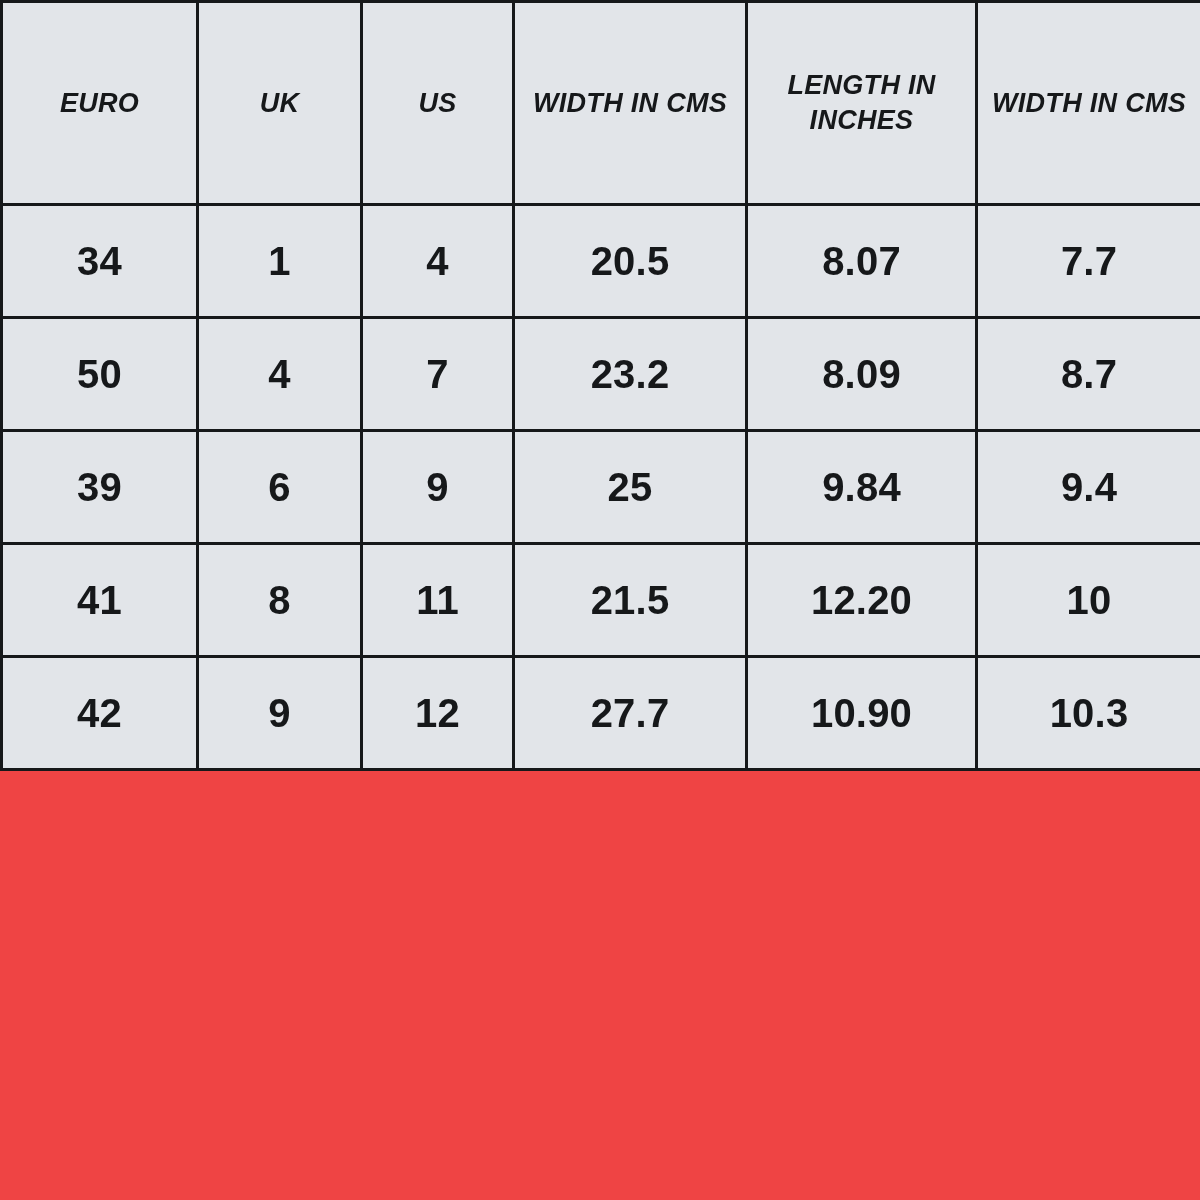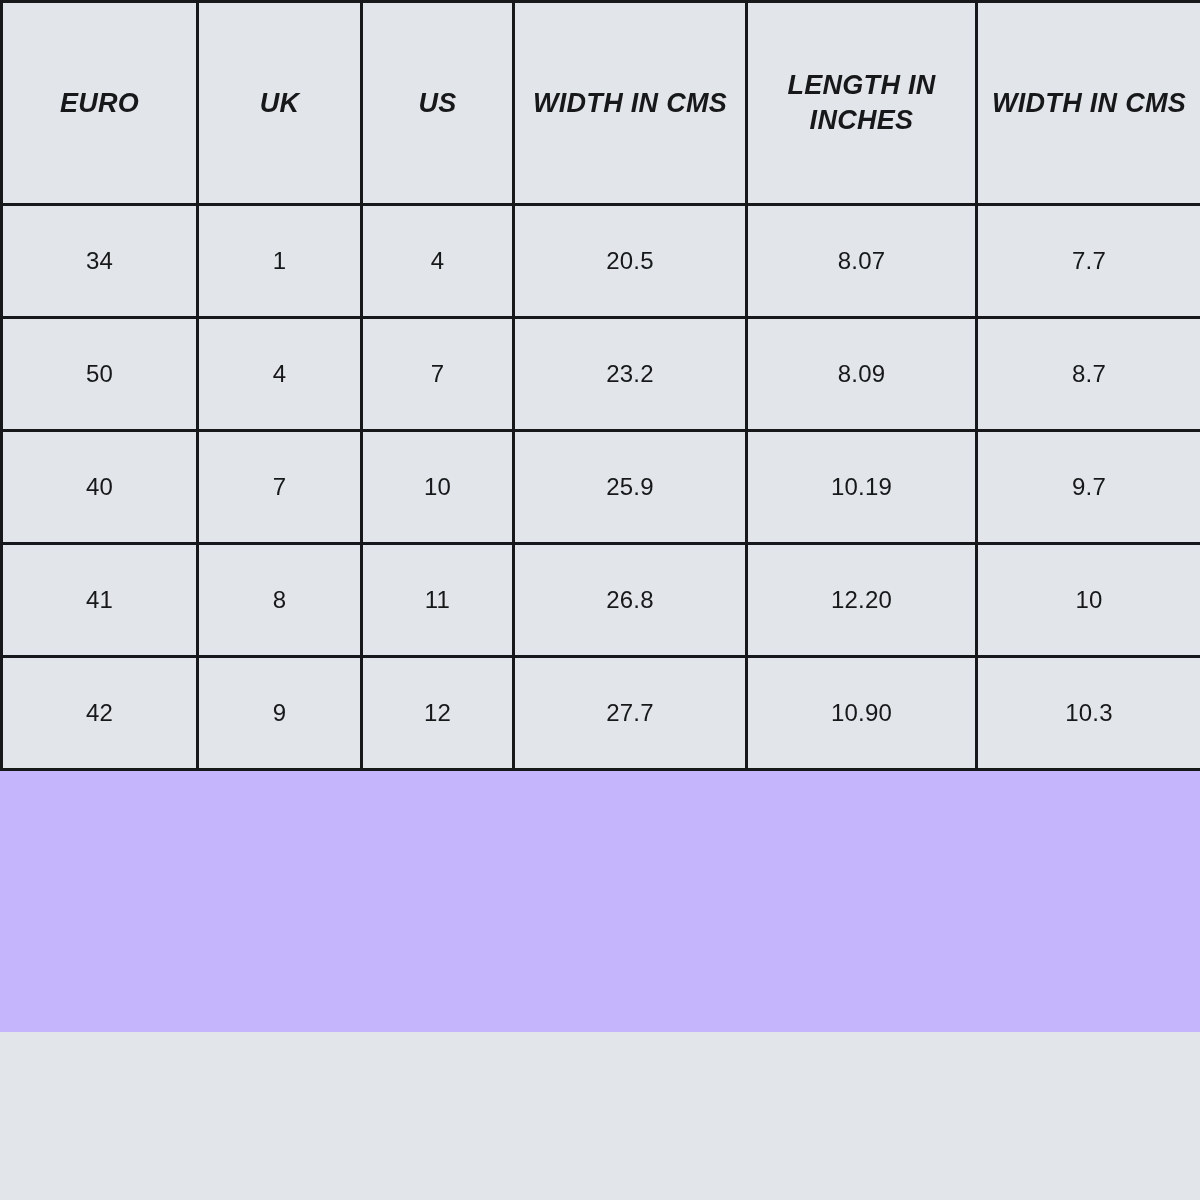--- a/index.html
+++ b/index.html
@@ -9,22 +9,22 @@
   }
   body {
     width: 1200px;
     height: 1200px;
     font-family: "Liberation Sans", sans-serif;
     color: #16181a;
     overflow: hidden;
   }
   .sheet {
     width: 1200px;
-    height: 1032px;
-    background: #c4b5fd;
+    height: 1200px;
+    background: #ef4444;
     box-sizing: border-box;
     position: relative;
   }
   table.size-table {
     border-collapse: collapse;
     width: 1200px;
     table-layout: fixed;
     background: #e2e5e9;
   }
   table.size-table col.c0 { width: 196px; }
@@ -45,22 +45,22 @@
   table.size-table thead th {
     height: 200px;
     font-weight: bold;
     font-style: italic;
     font-size: 27px;
     line-height: 1.28;
     letter-spacing: 0.3px;
   }
   table.size-table tbody td {
     height: 110px;
-    font-weight: normal;
-    font-size: 24px;
+    font-weight: bold;
+    font-size: 40px;
     letter-spacing: 0.2px;
   }
   
   table.size-table tr > *:first-child { border-left-width: 3px; }
   table.size-table tr > *:last-child { border-right-width: 3px; }
 </style>
 </head>
 <body>
 
 <div class="sheet">
@@ -94,32 +94,32 @@
       </tr>
       <tr>
         <td>50</td>
         <td>4</td>
         <td>7</td>
         <td>23.2</td>
         <td>8.09</td>
         <td>8.7</td>
       </tr>
       <tr>
-        <td>40</td>
-        <td>7</td>
-        <td>10</td>
-        <td>25.9</td>
-        <td>10.19</td>
-        <td>9.7</td>
+        <td>39</td>
+        <td>6</td>
+        <td>9</td>
+        <td>25</td>
+        <td>9.84</td>
+        <td>9.4</td>
       </tr>
       <tr>
         <td>41</td>
         <td>8</td>
         <td>11</td>
-        <td>26.8</td>
+        <td>21.5</td>
         <td>12.20</td>
         <td>10</td>
       </tr>
       <tr>
         <td>42</td>
         <td>9</td>
         <td>12</td>
         <td>27.7</td>
         <td>10.90</td>
         <td>10.3</td>

